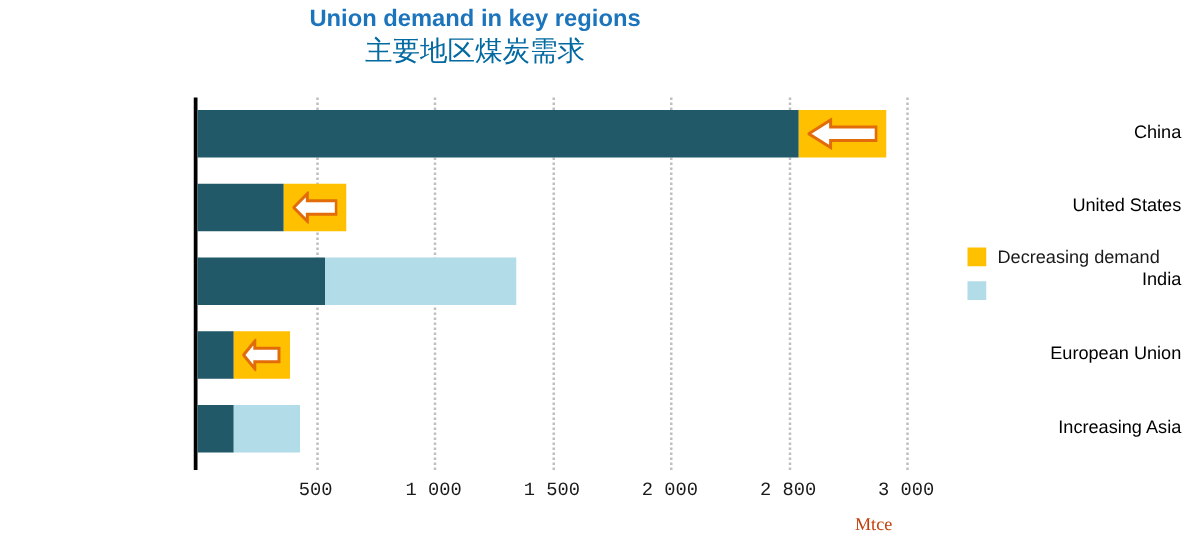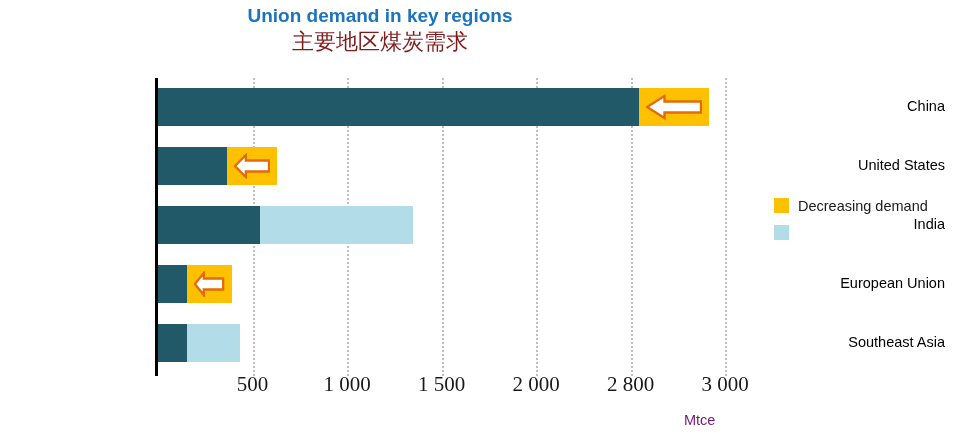--- a/index.html
+++ b/index.html
@@ -27,21 +27,21 @@
   #chart-title {
     font-size: 19px;
     font-weight: bold;
     color: #1C75BC;
     line-height: 24px;
     letter-spacing: 0px;
   }
   #chart-subtitle {
     font-size: 22px;
     font-weight: normal;
-    color: #7f1d1d;
+    color: #0369a1;
     line-height: 28px;
     font-family: "DejaVu Sans", sans-serif;
   }
 
   
   #plot {
     position: absolute;
     left: 158px;
     top: 78px;
     width: 567px;   
@@ -94,35 +94,35 @@
     width: 148px;
     text-align: right;
     font-size: 14.5px;
     color: #000000;
     font-family: "Liberation Sans", sans-serif;
   }
 
   
   .tick-label {
     position: absolute;
-    top: 372px;
+    top: 384px;
     width: 80px;
     margin-left: -40px;
     text-align: center;
-    font-size: 21px;
+    font-size: 15px;
     color: #1A1A1A;
-    font-family: Liberation Serif, serif;
+    font-family: Liberation Mono, monospace;
   }
   #unit-label {
     position: absolute;
     left: 684px;
     top: 412px;
     font-size: 14.5px;
-    color: #701a75;
-    font-family: Liberation Sans, sans-serif;
+    color: #c2410c;
+    font-family: Liberation Serif, serif;
   }
 
   
   #legend {
     position: absolute;
     left: 774px;
     top: 198px;
     width: 180px;
   }
   #legend-title {
@@ -154,21 +154,21 @@
 <div id="title-block">
   <div id="chart-title">Union demand in key regions</div>
   <div id="chart-subtitle">主要地区煤炭需求</div>
 </div>
 
 <div id="category-labels">
     <div class="cat-label" style="top: 98px;">China</div>
     <div class="cat-label" style="top: 157px;">United States</div>
     <div class="cat-label" style="top: 216px; text-align: right;">India</div>
     <div class="cat-label" style="top: 275px;">European Union</div>
-    <div class="cat-label" style="top: 334px;">Southeast Asia</div>
+    <div class="cat-label" style="top: 334px;">Increasing Asia</div>
   </div>
 
 <div id="plot">
   <div id="y-axis-line"></div>
   <div id="gridlines">
       <div class="gridline" style="left: 94.5px;"></div>
       <div class="gridline" style="left: 189px;"></div>
       <div class="gridline" style="left: 283.5px;"></div>
       <div class="gridline" style="left: 378px;"></div>
       <div class="gridline" style="left: 472.5px;"></div>

